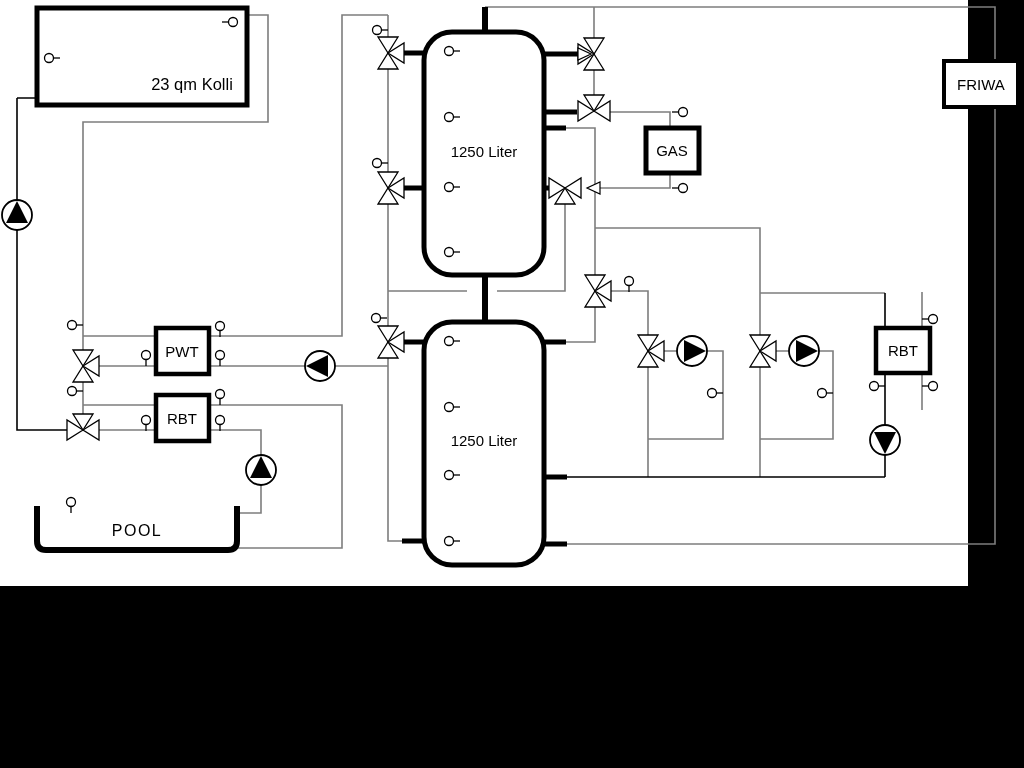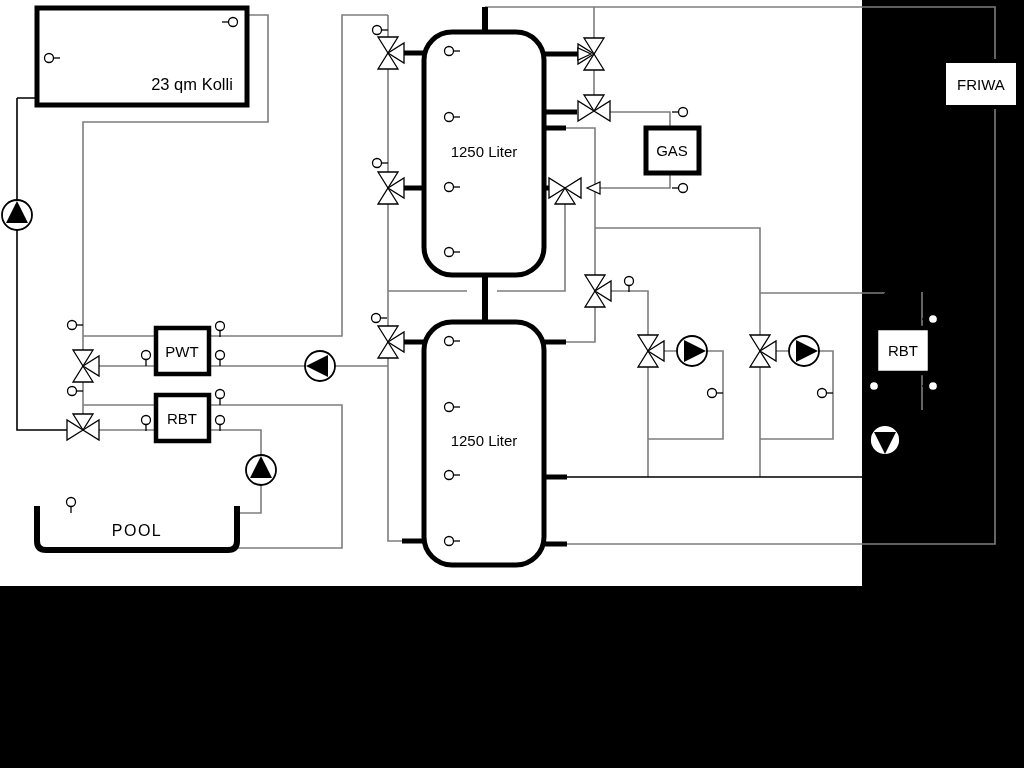--- a/index.html
+++ b/index.html
@@ -1,18 +1,18 @@
 <!DOCTYPE html>
 <html><head>
 <meta charset="utf-8">
 <style>
   html,body{margin:0;padding:0;background:#000;}
   .stage{position:relative;width:1024px;height:768px;background:#000;overflow:hidden;
          font-family:"Liberation Sans", sans-serif;}
-  .canvas{position:absolute;top:0;left:0;width:862px;height:586px;background:#fff;}
+  .canvas{position:absolute;top:0;left:0;width:968px;height:586px;background:#fff;}
   .letterbox{position:absolute;top:586px;left:0;width:1024px;height:182px;background:#000;}
   svg text{font-family:"Liberation Sans", sans-serif;fill:#000;}
 </style>
 </head>
 <body>
 
 <div class="stage">
   <div class="canvas">
     <svg width="1024" height="586" viewBox="0 0 1024 586">
       <defs>

